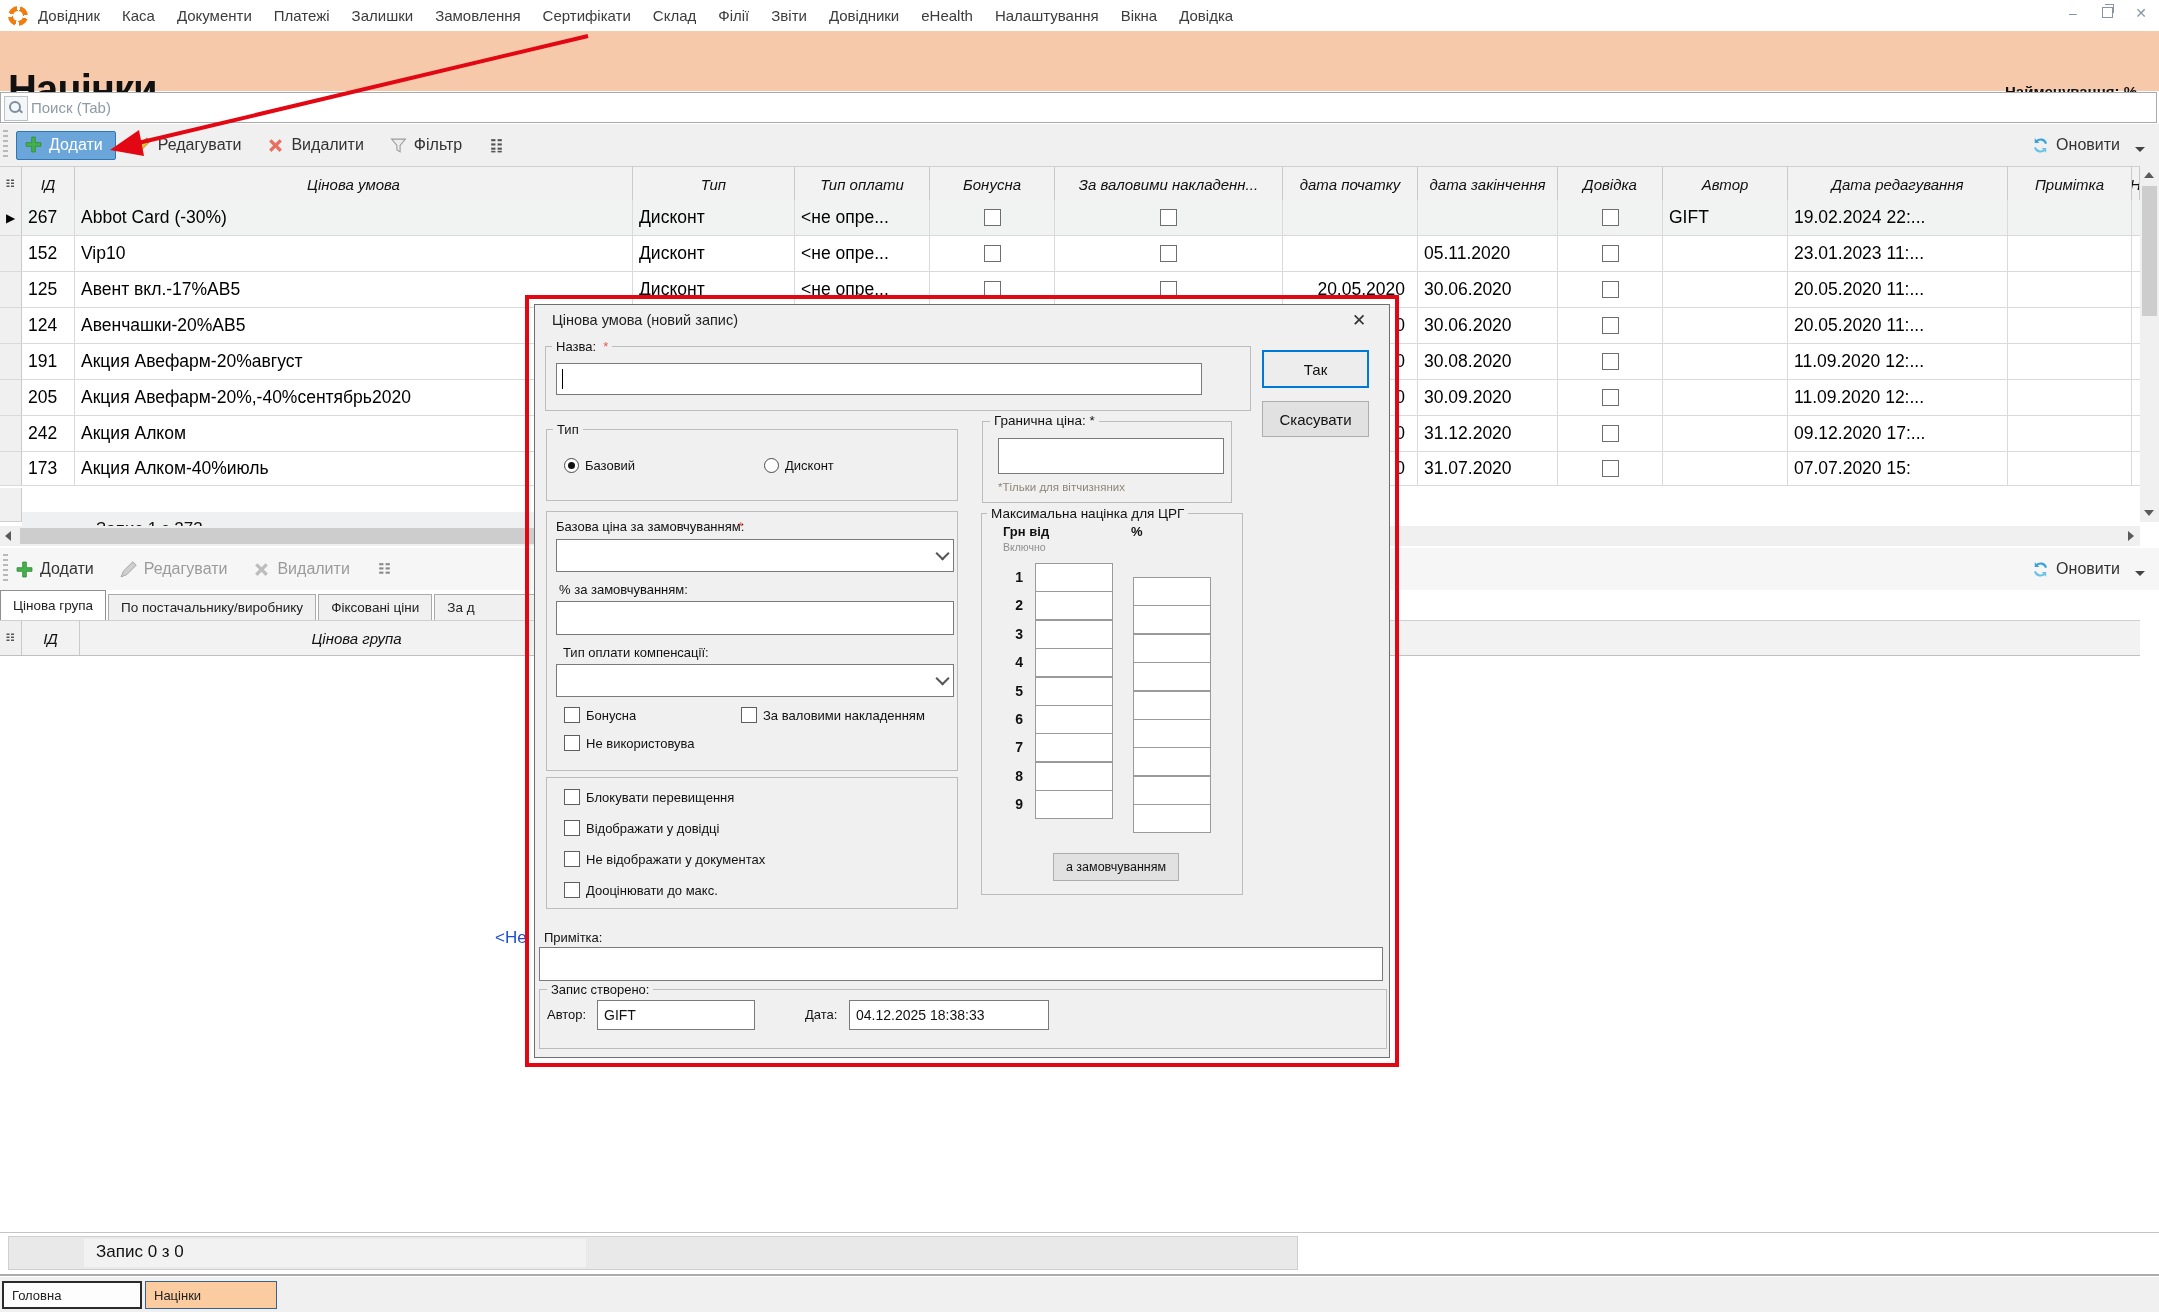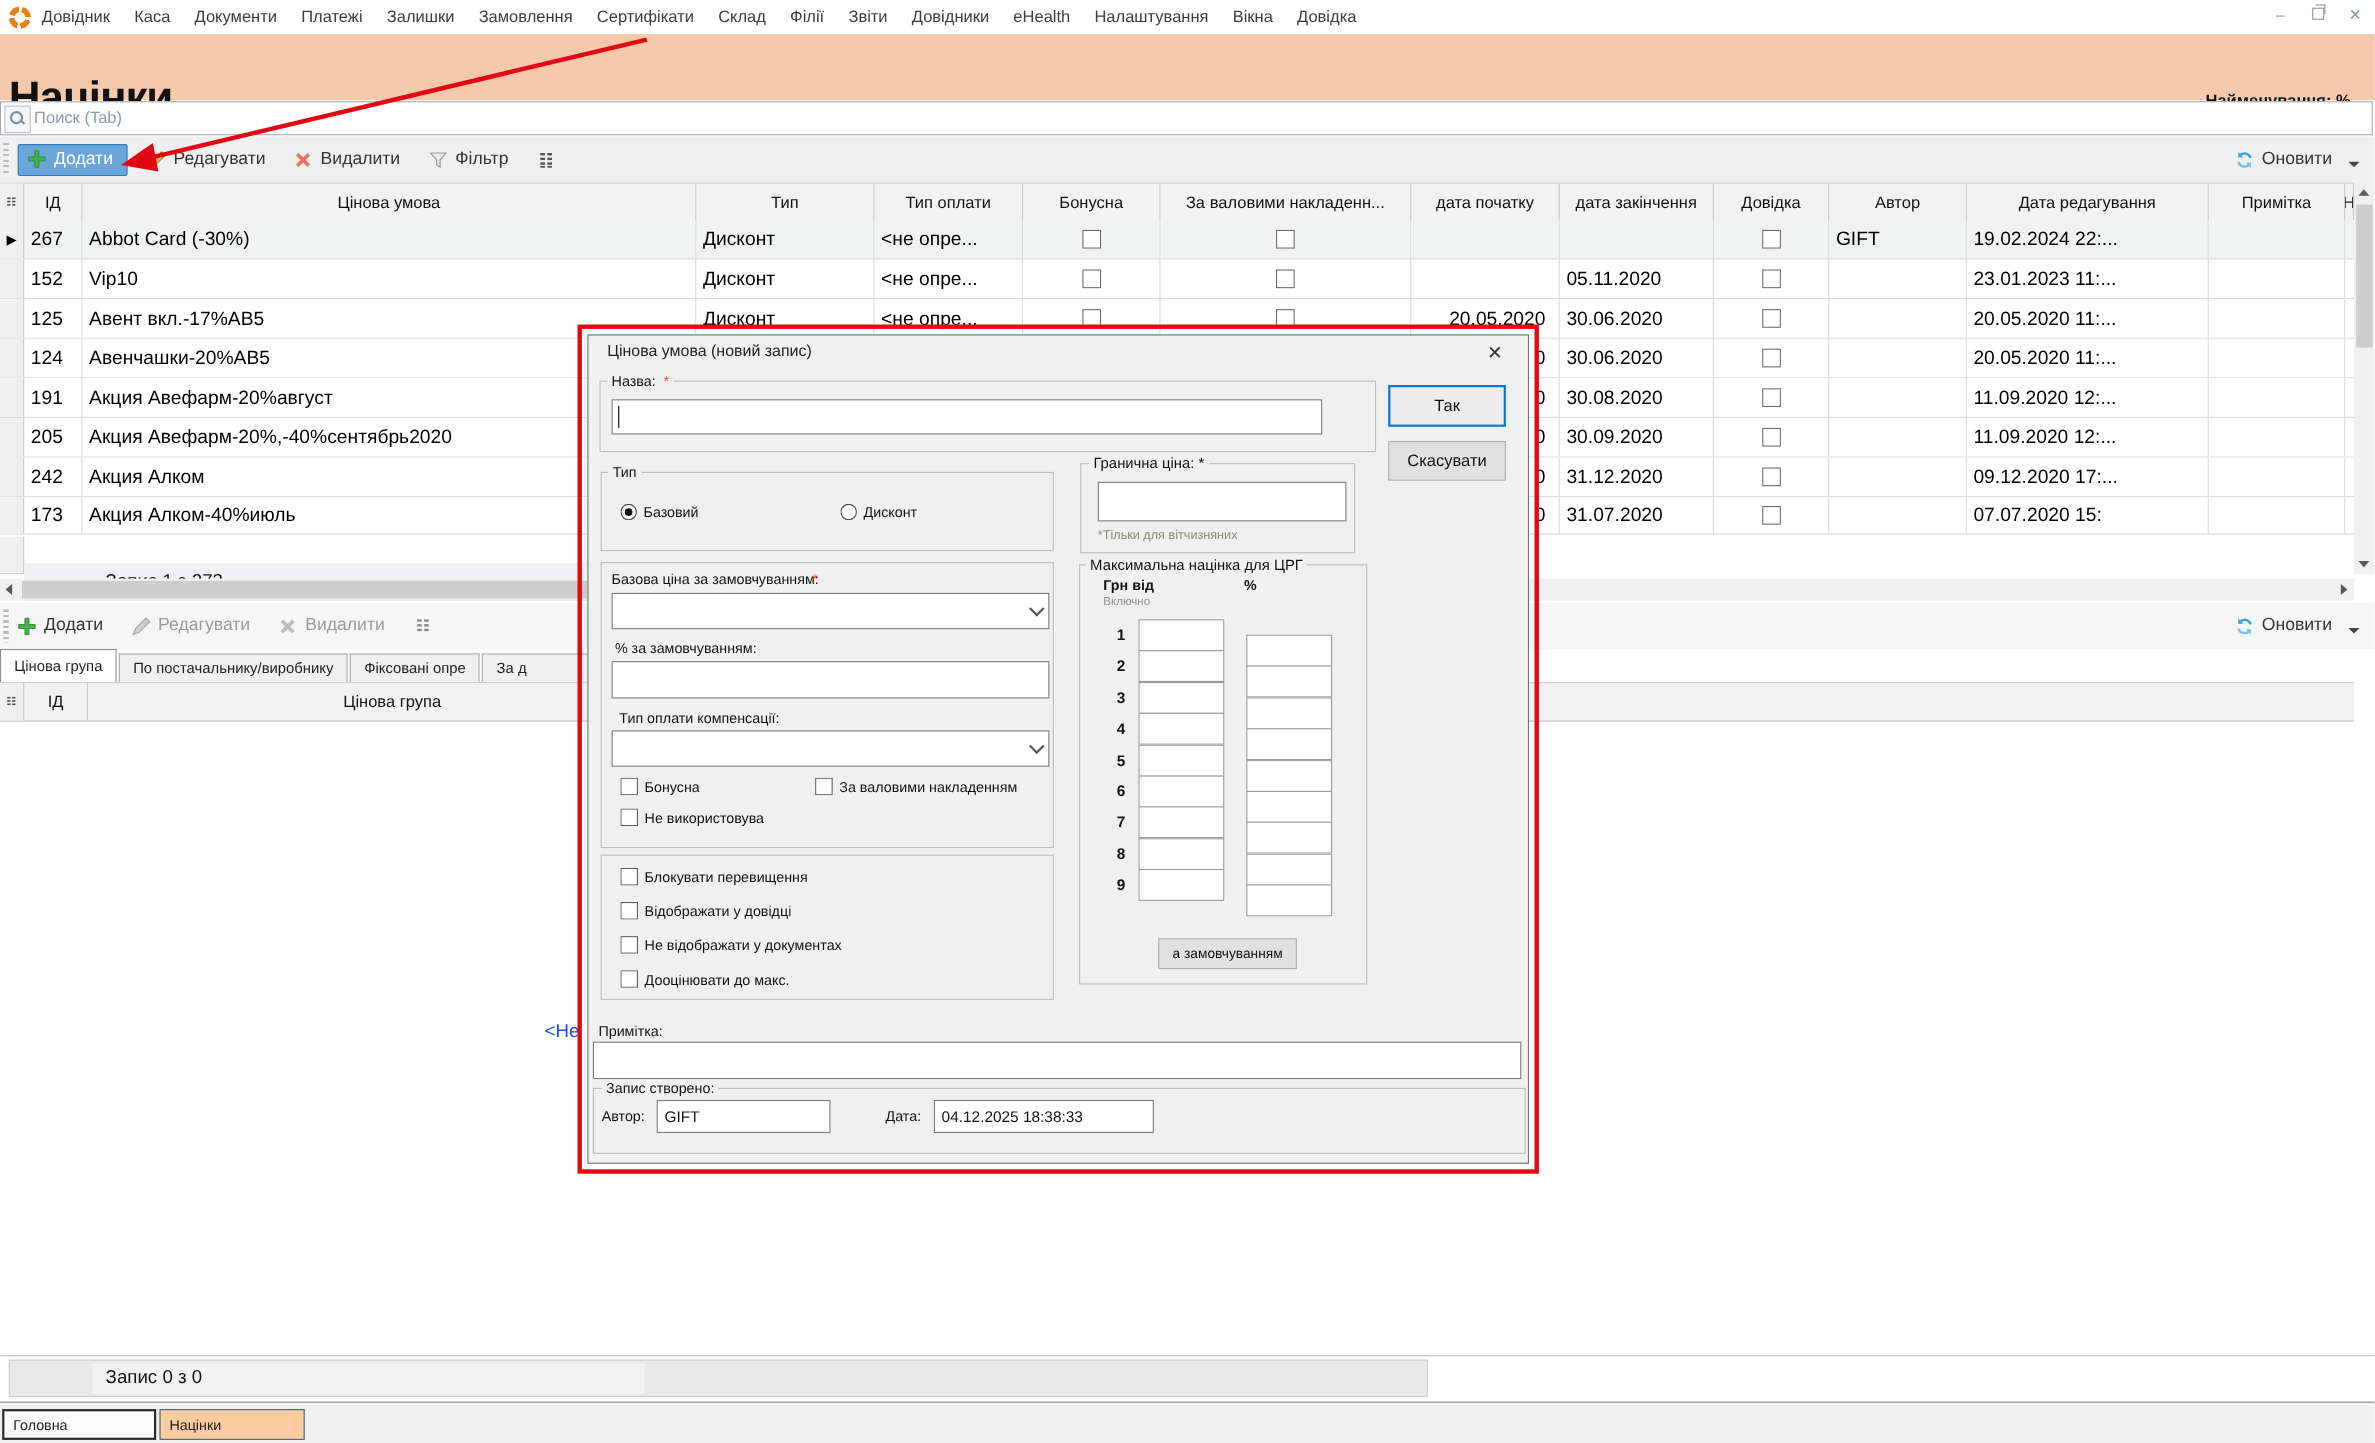--- a/index.html
+++ b/index.html
@@ -34,21 +34,21 @@
   .grip{width:5px;height:30px;margin:0 8px 0 3px;
         background:repeating-linear-gradient(to bottom,#b9b9b9 0 2px,transparent 2px 5px);}
   .titem{display:inline-flex;align-items:center;gap:7px;margin-right:26px;cursor:default;}
   .titem.disabled{color:#9b9b9b;}
   .addbtn{display:inline-flex;align-items:center;gap:7px;background:#6aa6d9;border:1px solid #2f78b4;
           border-radius:2px;padding:4px 12px 5px 8px;color:#fff;margin-right:18px;}
   .ticon{width:17px;height:17px;display:inline-block;}
   .refresh-cluster{position:absolute;right:14px;display:flex;align-items:center;gap:7px;font-size:16px;color:#333;}
   .caret{width:0;height:0;border-left:5px solid transparent;border-right:5px solid transparent;border-top:5px solid #444;margin-left:8px;margin-top:8px;}
   
-  .gridhead{background:#f2f2f2;border-top:1px solid #d0d0d0;border-bottom:1px solid #c0c0c0;}
+  .gridhead{background:#f2f2f2;border-top:1px solid #d0d0d0;border-bottom:1px solid #c0c0c0;font-style:italic;}
   .hcell{position:absolute;top:0;height:100%;display:flex;align-items:center;justify-content:center;
          font-size:15px;color:#111;border-right:1px solid #c9c9c9;box-sizing:border-box;overflow:hidden;white-space:nowrap;}
   .rowline{position:absolute;left:0;width:2140px;height:36px;border-bottom:1px solid #dadada;box-sizing:border-box;background:#fff;}
   .rowline.sel{background:#f1f2f2;}
   .cell{position:absolute;top:0;height:100%;display:flex;align-items:center;font-size:17.5px;color:#000;
         border-right:1px solid #dadada;box-sizing:border-box;overflow:hidden;white-space:nowrap;padding:0 6px;}
   .cell.center{justify-content:center;padding:0;}
   .cell.right{justify-content:flex-end;padding-right:12px;}
   .markercol{background:#f0f0f0;border-right:1px solid #c9c9c9;}
   .cbx{width:17px;height:17px;border:1px solid #6e6e6e;background:#fff;box-sizing:border-box;}
@@ -463,21 +463,21 @@
           <path d="M13.4 14.8v-4.4H9.1z" fill="#6cc2ea"></path>
         </svg>
       <span>Оновити</span>
       <span class="caret"></span>
     </span>
   </div>
 
   <div class="abs tabs2" id="tabs2">
       <div class="tab2 active">Цінова група</div>
       <div class="tab2">По постачальнику/виробнику</div>
-      <div class="tab2">Фіксовані опре</div>
+      <div class="tab2">Фіксовані ціни</div>
       <div class="tab2" style="width: 120px; overflow: hidden;">За д</div>
     </div>
 
   <div class="abs gridhead" style="left:0;top:620px;width:2140px;height:34px;">
     <div class="hcell markercol" style="left:0;width:22px;">
       <svg width="12" height="12" viewBox="0 0 16 16">
           <g fill="#555">
             <rect x="2" y="2" width="4" height="2"></rect>
             <rect x="2" y="6" width="4" height="2"></rect>
             <rect x="2" y="10" width="4" height="2"></rect>

